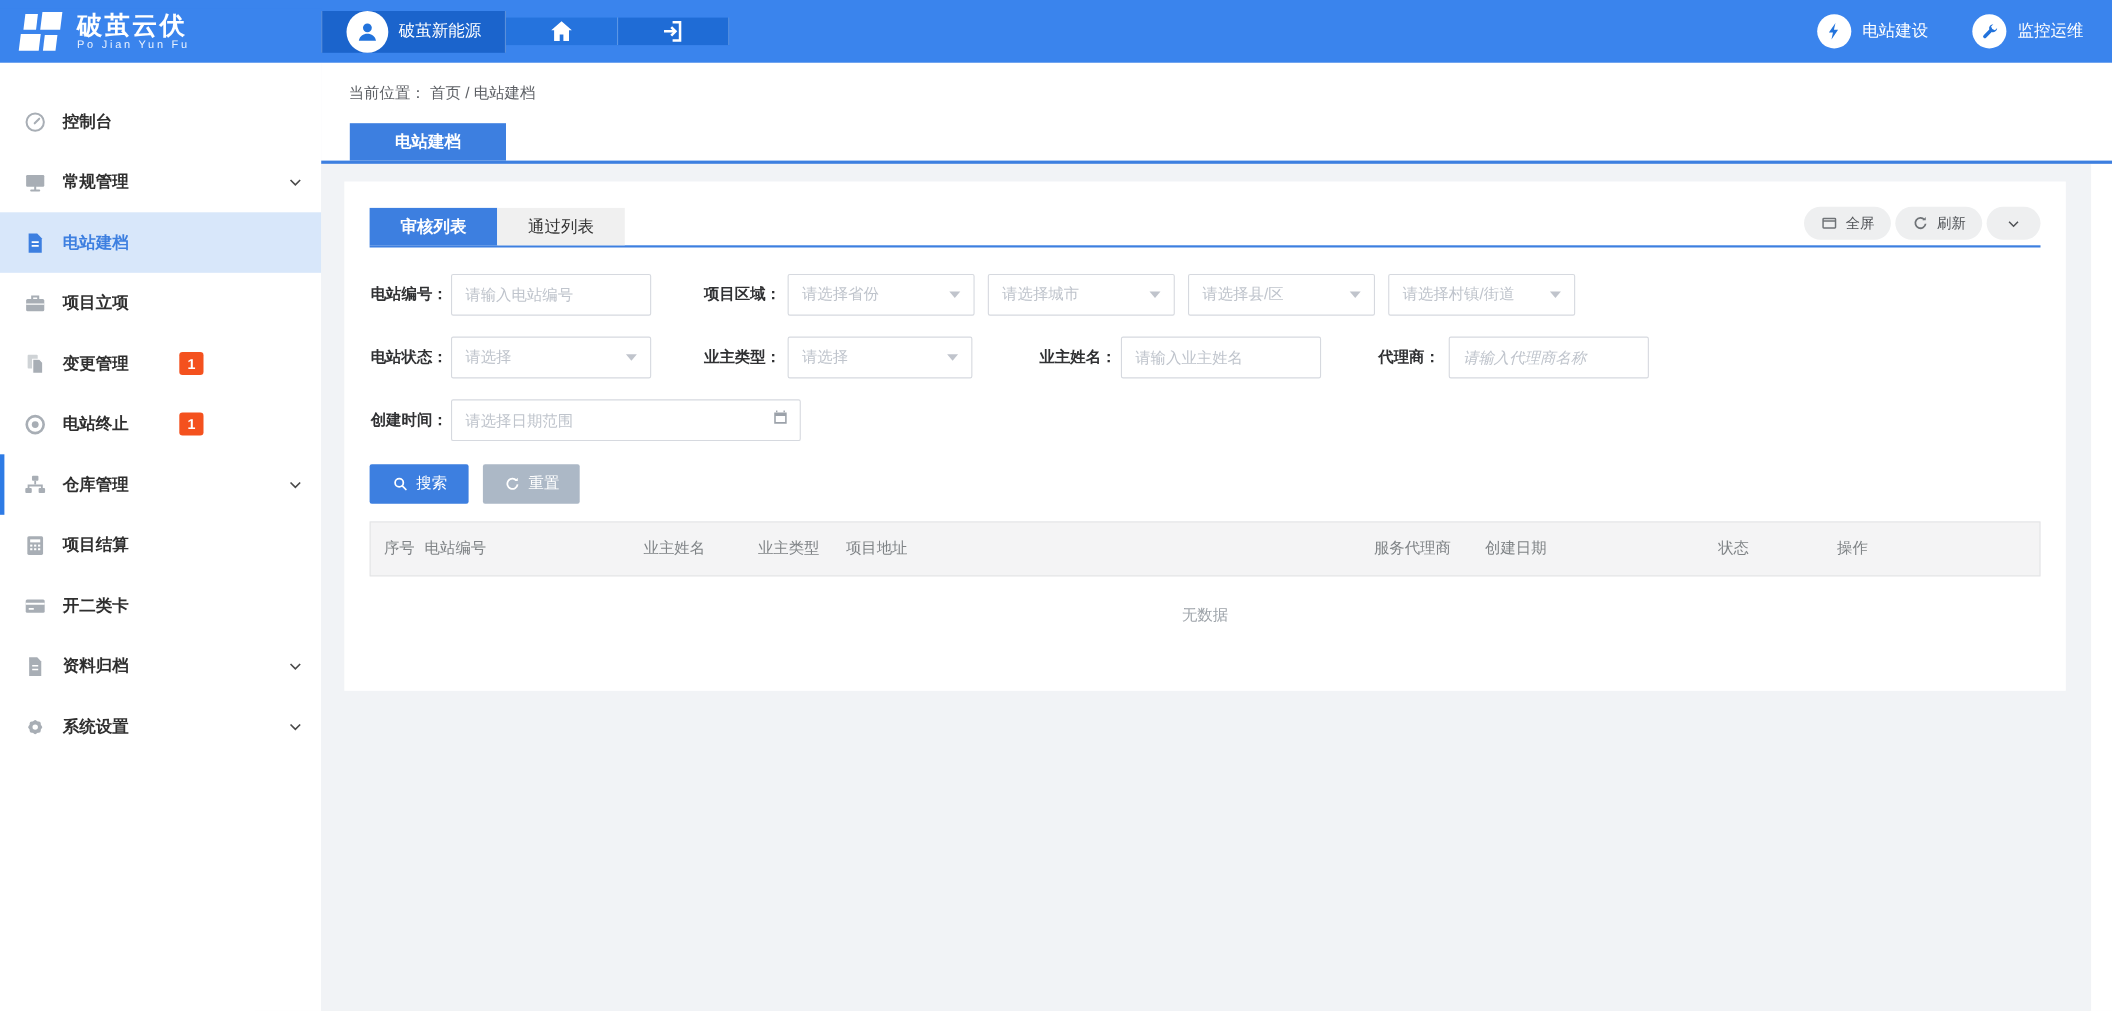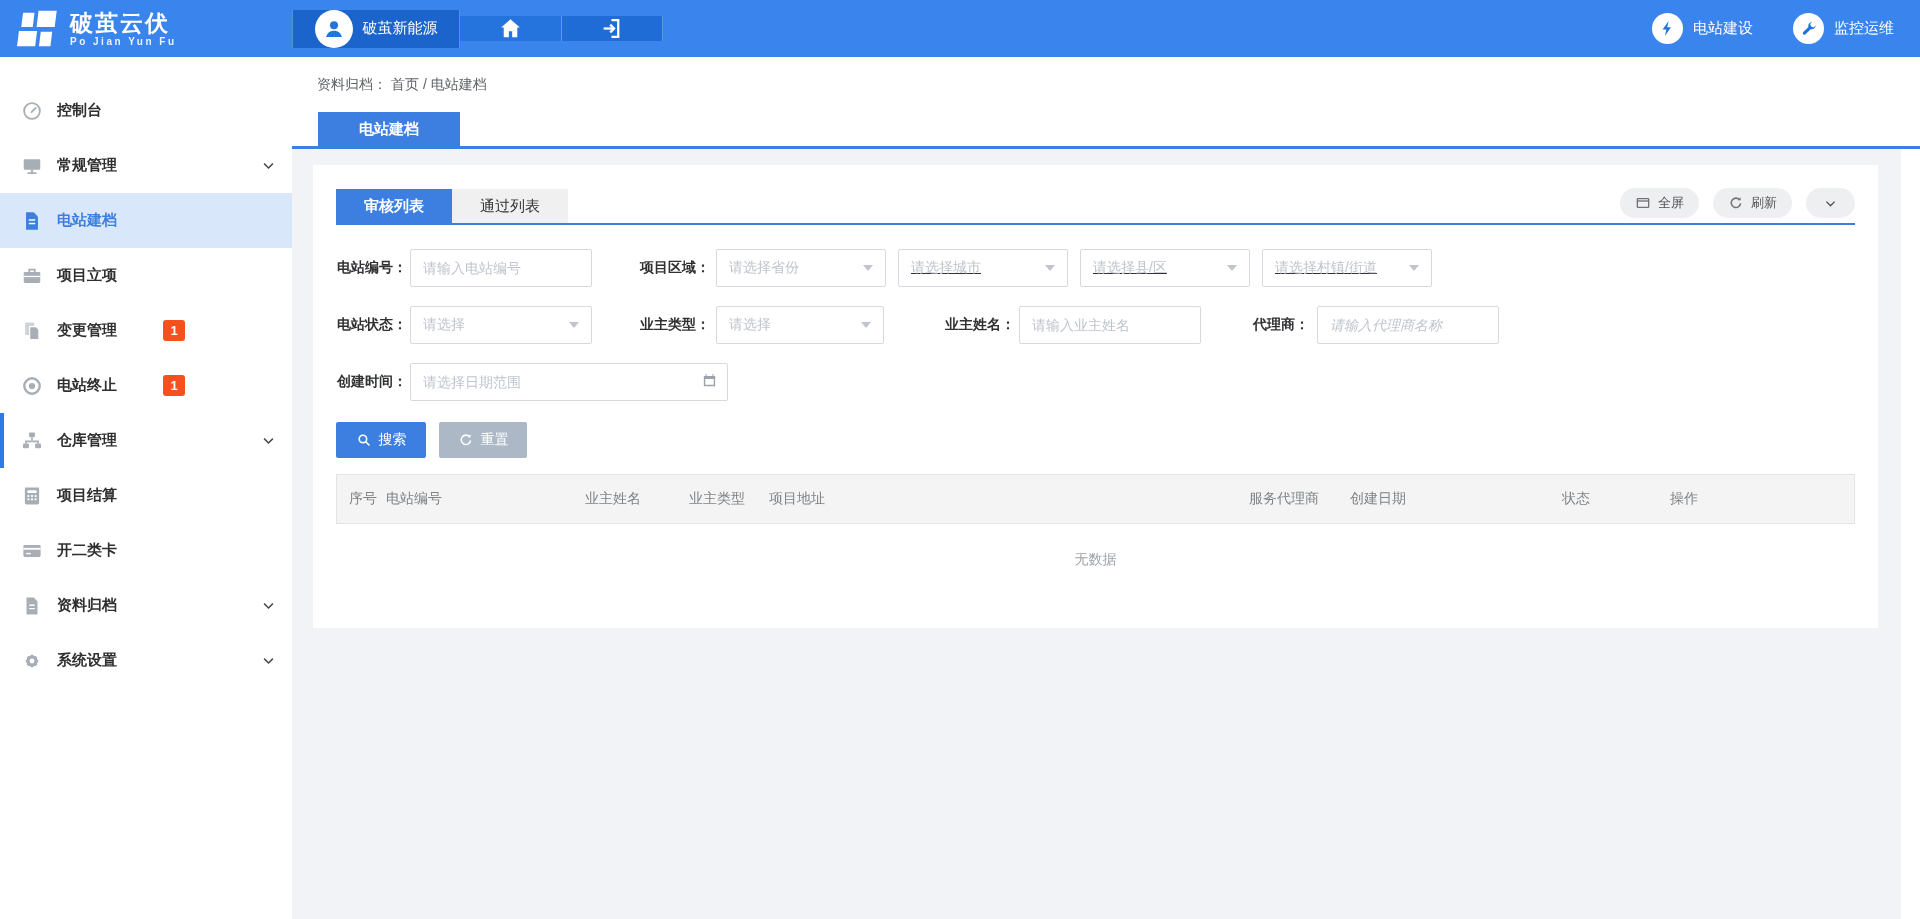--- a/index.html
+++ b/index.html
@@ -4,21 +4,21 @@
 <style>
   * { margin:0; padding:0; box-sizing:border-box; }
   html,body { width:1920px; height:919px; overflow:hidden; }
   body { font-family:"Liberation Sans","DejaVu Sans",sans-serif; background:#F1F3F6; color:#303133; }
 
   
   .topnav { display:flex; align-items:center; height:57px; background:#3A84ED; position:relative; z-index:5; }
   .logo { width:292px; display:flex; align-items:center; padding-left:14px; background:#3A84ED; cursor:pointer; }
   .logo-mark { width:46px; height:42px; margin-right:10px; flex:none; }
   .logo-title { color:#fff; font-size:23px; font-weight:700; letter-spacing:2px; line-height:24px; }
-  .logo-sub { color:#EAF2FE; font-size:10px; letter-spacing:2.5px; margin-top:1px;font-weight:bold; }
+  .logo-sub { color:#EAF2FE; font-size:10px; letter-spacing:2.5px; margin-top:1px; }
   .nav-sec { display:flex; align-items:center; justify-content:center; border-right:1px solid rgba(255,255,255,.28); cursor:pointer; }
   .nav-user { width:168px; background:#1B64CC; border-left:1px solid rgba(255,255,255,.28); color:#fff; font-size:15px; gap:10px; }
   .avatar { width:38px; height:38px; border-radius:50%; background:#fff; display:flex; align-items:center; justify-content:center; flex:none; }
   .nav-home { width:102px; background:#2573DD; }
   .nav-exit { width:101px; background:#1F6CD6; }
   .nav-spacer { flex:1; }
   .nav-link { display:flex; align-items:center; gap:10px; color:#fff; font-size:15px; margin-right:40px; cursor:pointer; }
   .nav-link:last-child { margin-right:26px; }
   .circle-ic { width:31px; height:31px; border-radius:50%; background:#fff; display:flex; align-items:center; justify-content:center; flex:none; }
 
@@ -46,31 +46,31 @@
 
   
   .content { position:relative; flex:1; background:#F1F3F6; overflow:hidden; }
   .scroll-strip { position:absolute; top:0; right:0; width:19px; height:100%; background:#fff; cursor:pointer; }
   .card { margin:16px 42px 0 21px; background:#fff; padding:23px; min-height:420px; }
 
   .card-tabs { display:flex; align-items:flex-end; border-bottom:2px solid #3D7FE0; }
   .ctab { height:34px; min-width:116px; padding:0 20px; display:flex; align-items:center; justify-content:center; font-size:15px; cursor:pointer; }
   .ctab.active { background:#3D7FE0; color:#fff; font-weight:700; }
   .ctab.idle { background:#F0F0F0; color:#333; }
-  .tab-tools { margin-left:auto; display:flex; align-items:center; gap:14px; padding-bottom:5px; }
+  .tab-tools { margin-left:auto; display:flex; align-items:center; gap:4px; padding-bottom:5px; }
   .pill { height:30px; border-radius:15px; background:#EEEFF0; border:none; display:flex; align-items:center; gap:7px; padding:0 15px; font-size:13px; color:#4F5berg: }
   .pill { color:#4F5256; cursor:pointer; }
   .pill svg { color:#6F7377; }
 
   
   .filters { margin-top:24px; }
   .f-row { display:flex; align-items:center; margin-bottom:19px; }
   .f-label { font-size:14px; font-weight:700; color:#303133; text-align:right; white-space:nowrap; flex:none; }
   .w71{width:71px;} .w70{width:70px;} .w76{width:76px;} .w62{width:62px;}
-  .ml3{margin-left:3px;} .ml4{margin-left:4px;} .ml6{margin-left:6px;} .ml8{margin-left:8px;font-style:italic;} .ml12{margin-left:12px;text-decoration:underline;} .ml46{margin-left:46px;} .ml48{margin-left:48px;} .ml55{margin-left:55px;}
+  .ml3{margin-left:3px;} .ml4{margin-left:4px;} .ml6{margin-left:6px;} .ml8{margin-left:8px;font-style:italic;} .ml12{margin-left:12px;} .ml46{margin-left:46px;} .ml48{margin-left:48px;} .ml55{margin-left:55px;}
   .inp { height:38px; border:1px solid #D6D9DF; border-radius:2px; background:#fff; padding:0 12px; font-size:14px; color:#303133; font-family:inherit; outline:none; }
   .inp::placeholder { color:#BFC4CC; }
   .w182{width:182px;} .w168{width:168px;} .w170{width:170px;} .w318{width:318px;}
   .sel { height:38px; border:1px solid #D6D9DF; border-radius:2px; background:#fff; display:flex; align-items:center; padding:0 12px; cursor:pointer; }
   .sel .sel-txt { font-size:14px; color:#BFC4CC; flex:1; white-space:nowrap; overflow:hidden; }
   .caret { width:0; height:0; border-left:5px solid transparent; border-right:5px solid transparent; border-top:6px solid #C0C4CC; flex:none; margin-left:8px; }
   .date-wrap { position:relative; display:flex; align-items:center; }
   .date-wrap .cal { position:absolute; right:10px; color:#9CA2AA; pointer-events:none; }
 
   
@@ -302,21 +302,21 @@
         <svg viewBox="0 0 24 24" width="15" height="15" fill="none" stroke="currentColor" stroke-width="2.4">
             <path d="M5 9l7 7 7-7"></path>
           </svg>
       </span>
     </div>
   </aside>
 
   <main class="main">
     <div class="topbar">
       <div class="breadcrumb">
-        <span>资料归档：</span>
+        <span>当前位置：</span>
         <span>首页 / 电站建档</span>
       </div>
       <div class="page-tabs">
         <div class="page-tab">电站建档</div>
       </div>
     </div>
 
     <div class="content">
       <div class="card">
 

